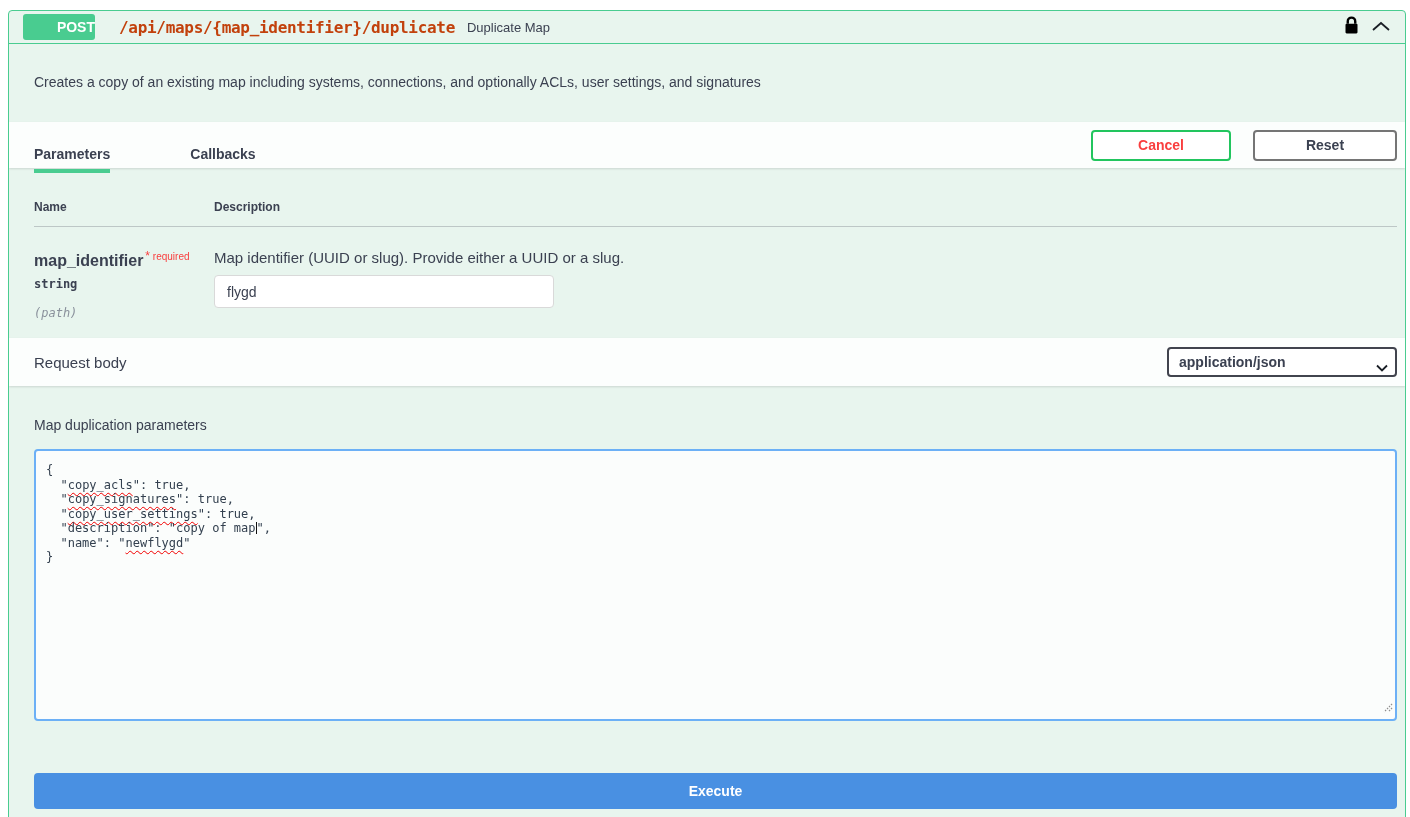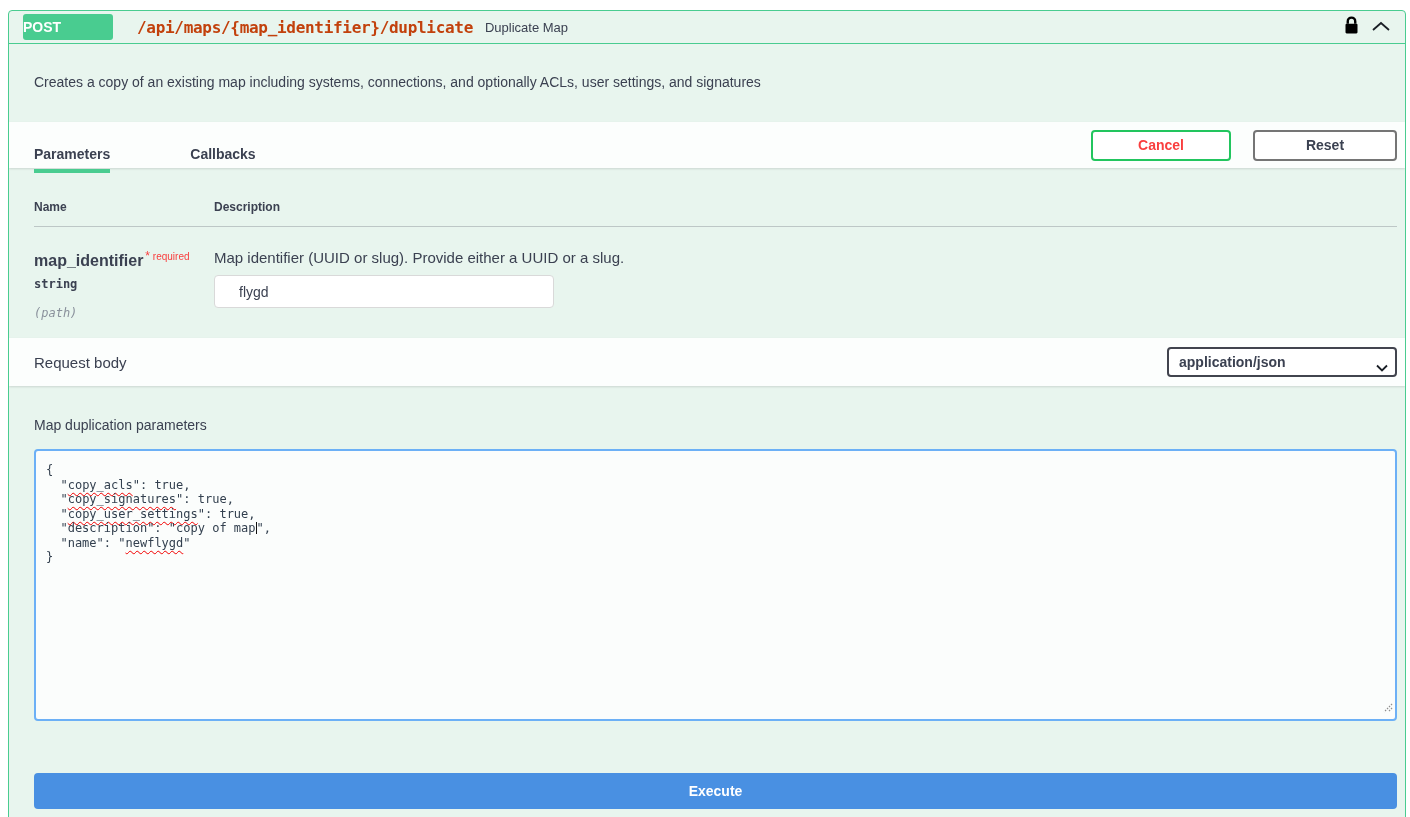--- a/index.html
+++ b/index.html
@@ -23,21 +23,21 @@
   .opblock-summary {
     display: flex; align-items: center;
     height: 33px;
     padding: 0 14px;
     border-bottom: 1px solid #49cc90;
     cursor: pointer;
   }
   .method-badge {
     background: #49cc90; color: #fff;
     font-weight: bold; font-size: 14px;
-    width: 90px; text-align: left;
+    width: 72px; text-align: right;
     padding: 5px 0; border-radius: 3px;
     flex: 0 0 auto;
   }
   .summary-path {
     font-family: "DejaVu Sans Mono", monospace;
     font-weight: bold; font-size: 16px;
     margin-left: 24px; color: #c2410c;
     letter-spacing: -0.3px;
   }
   .summary-description { font-size: 13px; margin-left: 12px; color: #3b4151; }
@@ -92,21 +92,21 @@
   }
   .param-in {
     font-family: "DejaVu Sans Mono", monospace;
     font-style: italic; font-size: 12px; color: #8a919c; margin-top: 15px;
   }
   .param-desc-cell { flex: 1; font-size: 15px; color: #3b4151; }
   .param-input {
     display: block; margin-top: 9px;
     width: 340px; height: 33px;
     border: 1px solid #d9d9d9; border-radius: 4px;
-    padding: 0 24px; font-size: 14px; color: #3b4151;
+    padding: 0 12px; font-size: 14px; color: #3b4151;
     background: #fff; font-family: inherit; outline: none;
   }
   
   .rb-header {
     display: flex; align-items: center;
     background: rgba(255,255,255,.85);
     box-shadow: 0 1px 2px rgba(0,0,0,.12);
     padding: 0 8px 0 25px;
     height: 48px;
   }

